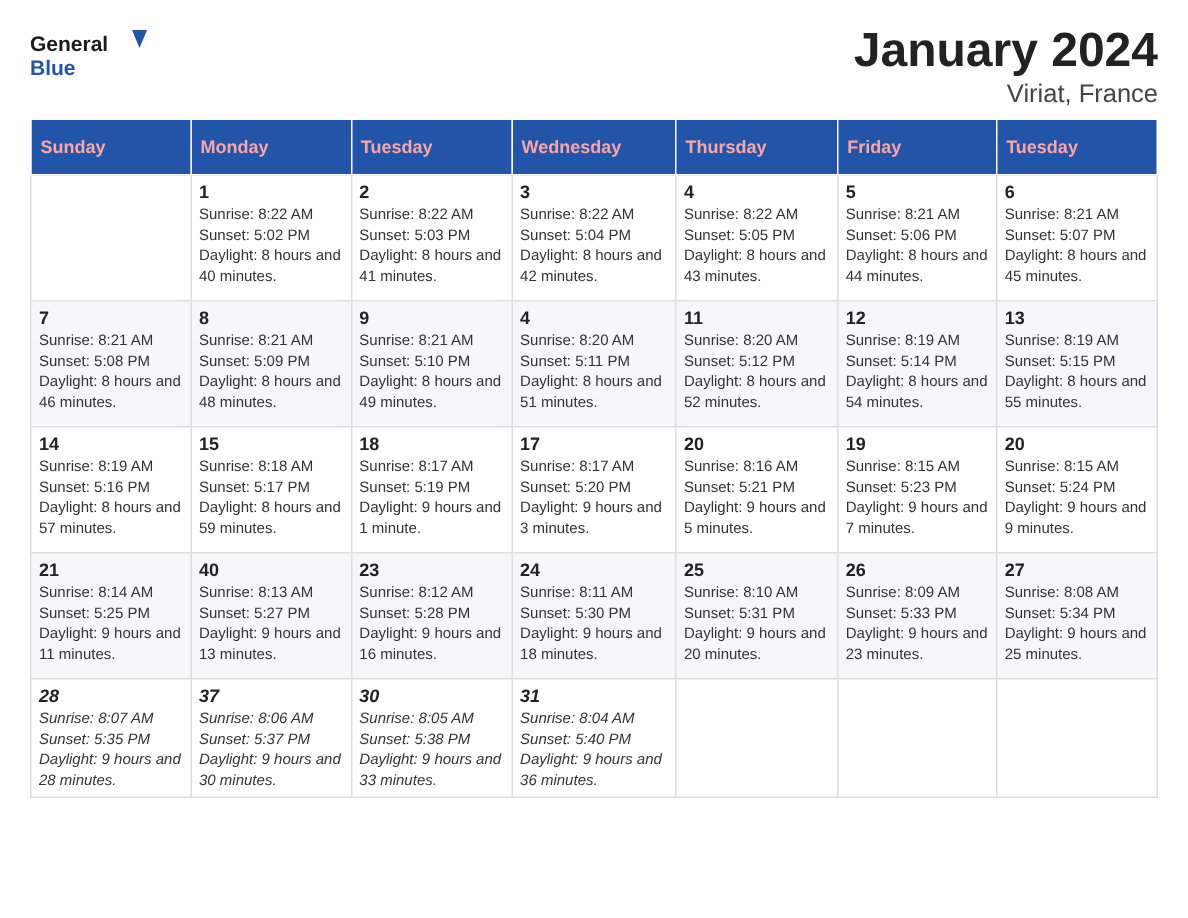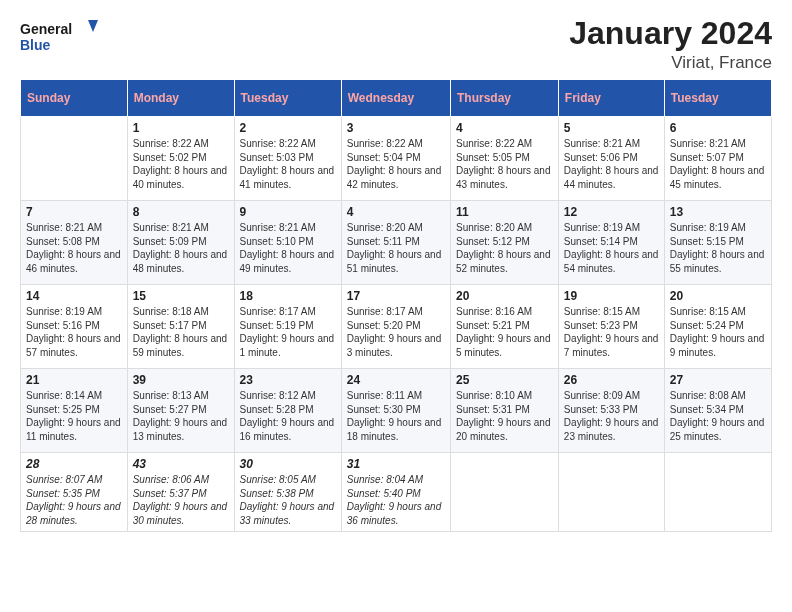--- a/index.html
+++ b/index.html
@@ -243,21 +243,21 @@
         </td>
         </tr>
         <tr>
           <td>
           <div class="day-num">21</div>
           <div class="day-info">
             Sunrise: 8:14 AM<br>Sunset: 5:25 PM<br>Daylight: 9 hours and 11 minutes.
           </div>
         </td>
           <td>
-          <div class="day-num">39</div>
+          <div class="day-num">40</div>
           <div class="day-info">
             Sunrise: 8:13 AM<br>Sunset: 5:27 PM<br>Daylight: 9 hours and 13 minutes.
           </div>
         </td>
           <td>
           <div class="day-num">23</div>
           <div class="day-info">
             Sunrise: 8:12 AM<br>Sunset: 5:28 PM<br>Daylight: 9 hours and 16 minutes.
           </div>
         </td>
@@ -287,21 +287,21 @@
         </td>
         </tr>
         <tr class="last-row">
           <td>
           <div class="day-num">28</div>
           <div class="day-info">
             Sunrise: 8:07 AM<br>Sunset: 5:35 PM<br>Daylight: 9 hours and 28 minutes.
           </div>
         </td>
           <td>
-          <div class="day-num">43</div>
+          <div class="day-num">37</div>
           <div class="day-info">
             Sunrise: 8:06 AM<br>Sunset: 5:37 PM<br>Daylight: 9 hours and 30 minutes.
           </div>
         </td>
           <td>
           <div class="day-num">30</div>
           <div class="day-info">
             Sunrise: 8:05 AM<br>Sunset: 5:38 PM<br>Daylight: 9 hours and 33 minutes.
           </div>
         </td>

